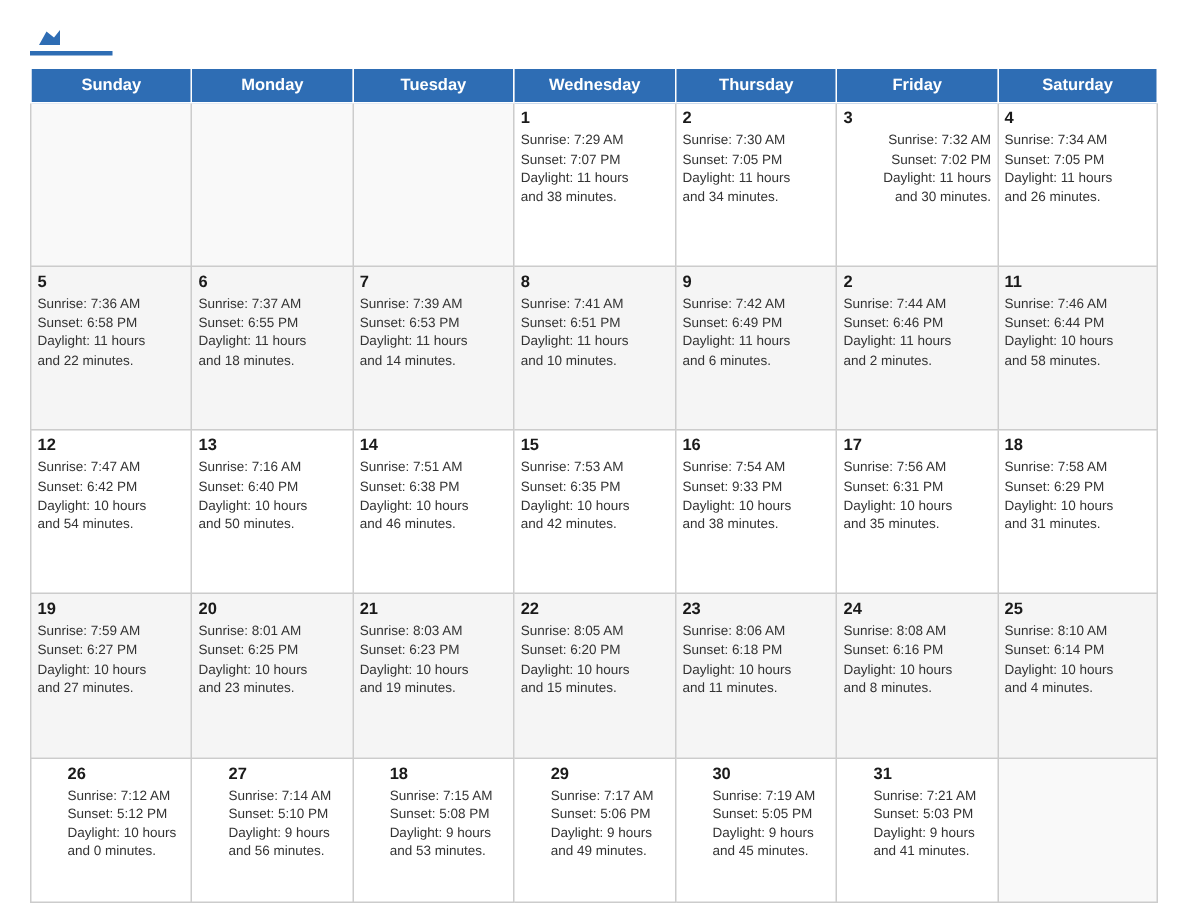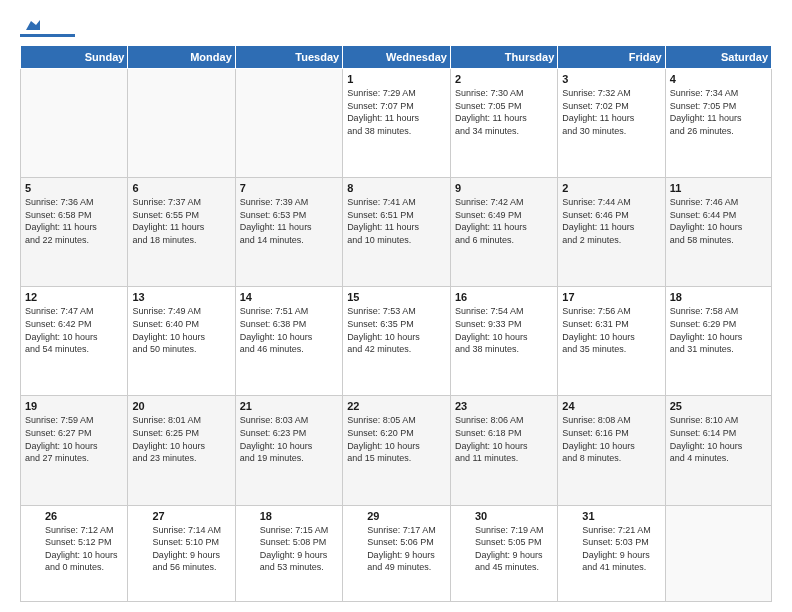--- a/index.html
+++ b/index.html
@@ -44,21 +44,21 @@
     .calendar {
       width: 100%;
       border-collapse: collapse;
       flex: 1;
       font-size: 9.5px;
     }
     .calendar thead th {
       background: #2e6db4;
       color: #fff;
       font-weight: bold;
-      text-align: right;
+      text-align: center;
       padding: 5px 3px;
       font-size: 11px;
       border: 1px solid #fff;
     }
     .calendar tbody td {
       border: 1px solid #ccc;
       vertical-align: top;
       padding: 4px 4px;
       width: 113px;
       height: 85px;
@@ -135,21 +135,21 @@
           </td>
           <td>
             <span class="day-num">2</span>
             <div class="day-info" style="white-space: pre-line;">Sunrise: 7:30 AM
 Sunset: 7:05 PM
 Daylight: 11 hours
 and 34 minutes.</div>
           </td>
           <td>
             <span class="day-num">3</span>
-            <div class="day-info" style="white-space: pre-line;">Sunrise: 7:32 AM
+            <div class="day-info" style="white-space: pre-line; text-align: right;">Sunrise: 7:32 AM
 Sunset: 7:02 PM
 Daylight: 11 hours
 and 30 minutes.</div>
           </td>
           <td>
             <span class="day-num">4</span>
             <div class="day-info" style="white-space: pre-line;">Sunrise: 7:34 AM
 Sunset: 7:05 PM
 Daylight: 11 hours
 and 26 minutes.</div>
@@ -209,21 +209,21 @@
         <tr>
           <td>
             <span class="day-num">12</span>
             <div class="day-info" style="white-space: pre-line;">Sunrise: 7:47 AM
 Sunset: 6:42 PM
 Daylight: 10 hours
 and 54 minutes.</div>
           </td>
           <td>
             <span class="day-num">13</span>
-            <div class="day-info" style="white-space: pre-line;">Sunrise: 7:49 AM
+            <div class="day-info" style="white-space: pre-line;">Sunrise: 7:16 AM
 Sunset: 6:40 PM
 Daylight: 10 hours
 and 50 minutes.</div>
           </td>
           <td>
             <span class="day-num">14</span>
             <div class="day-info" style="white-space: pre-line;">Sunrise: 7:51 AM
 Sunset: 6:38 PM
 Daylight: 10 hours
 and 46 minutes.</div>

